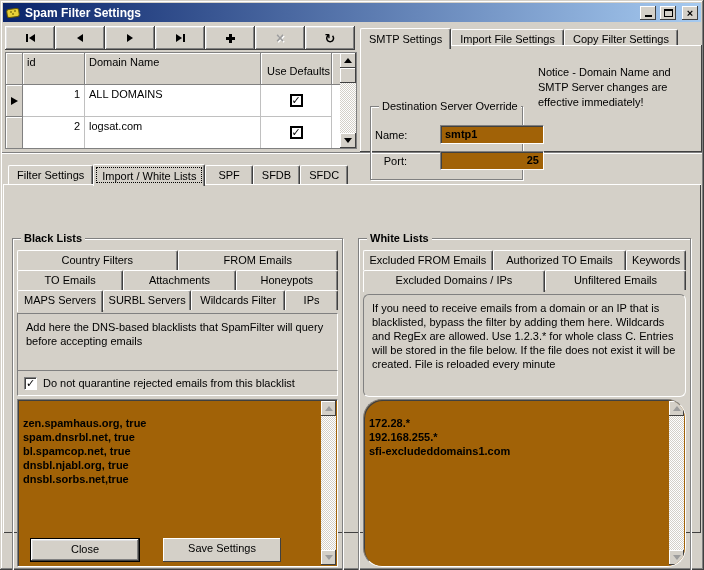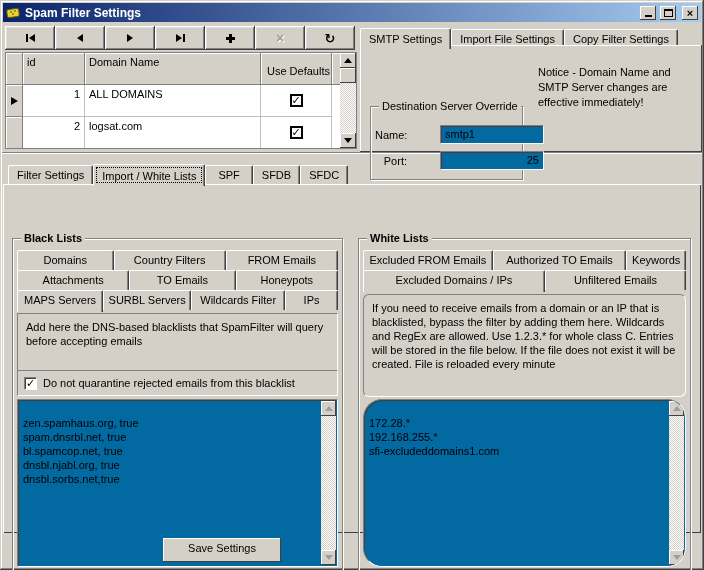--- a/index.html
+++ b/index.html
@@ -11,23 +11,24 @@
                 inset -2px -2px 0 #808080, inset 2px 2px 0 #ffffff;
   }
   
   .raised {
     background:#d4d0c8;
     box-shadow: inset -1px -1px 0 #404040, inset 1px 1px 0 #ffffff,
                 inset -2px -2px 0 #808080, inset 2px 2px 0 #dfdfdf;
   }
   .raised-thin { background:#d4d0c8; box-shadow: inset -1px -1px 0 #404040, inset 1px 1px 0 #ffffff; }
   .sunken-field {
-    background:#0369a1;
+    background:#a16207;
     border:1px solid; border-color:#808080 #ffffff #ffffff #808080;
     box-shadow: inset 1px 1px 0 #404040;
+    font-weight: bold;
   }
   .etched-panel { border:1px solid; border-color:#808080 #ffffff #ffffff #808080; }
   .groupbox {
     position:absolute; border:1px solid #808080;
     box-shadow: inset 1px 1px 0 #ffffff, 1px 1px 0 #ffffff;
     margin-top: 48px;
   }
   .group-label {
     position:absolute; top:-7px; left:8px; background:#d4d0c8;
     padding:0 3px; font-weight:bold;
@@ -282,27 +283,26 @@
     <div class="tab">SFDC</div>
   </div>
 
   <div class="page-bottom">
 
     <div class="groupbox" style="left:9px; top:6px; width:331px; height:341px;">
       <span class="group-label">Black Lists</span>
 
       <div style="position:absolute; left:4px; right:4px; top:11px;">
         <div class="ltab-row">
-          <div class="ltab" style="flex:96">Domains</div>
           <div class="ltab" style="flex:112">Country Filters</div>
           <div class="ltab" style="flex:112">FROM Emails</div>
         </div>
         <div class="ltab-row">
+          <div class="ltab" style="flex:106">TO Emails</div>
           <div class="ltab" style="flex:112">Attachments</div>
-          <div class="ltab" style="flex:106">TO Emails</div>
           <div class="ltab" style="flex:102">Honeypots</div>
         </div>
         <div class="ltab-row">
           <div class="ltab active" style="flex:86">MAPS Servers</div>
           <div class="ltab" style="flex:88">SURBL Servers</div>
           <div class="ltab" style="flex:94">Wildcards Filter</div>
           <div class="ltab" style="flex:52">IPs</div>
         </div>
       </div>
 
@@ -350,15 +350,16 @@
 sfi-excludeddomains1.com</span>
         <div class="sb dim">
           <div class="sb-btn raised-thin"><span class="tri-up"></span></div>
           <div class="sb-track"></div>
           <div class="sb-btn raised-thin"><span class="tri-down"></span></div>
         </div>
       </div>
     </div>
   </div>
 
+  <div class="btn raised default" style="left:30px; width:110px;">Close</div>
   <div class="btn raised-thin" style="left:163px; width:118px;">Save Settings</div>
 
 </div>
 
 </body></html>

